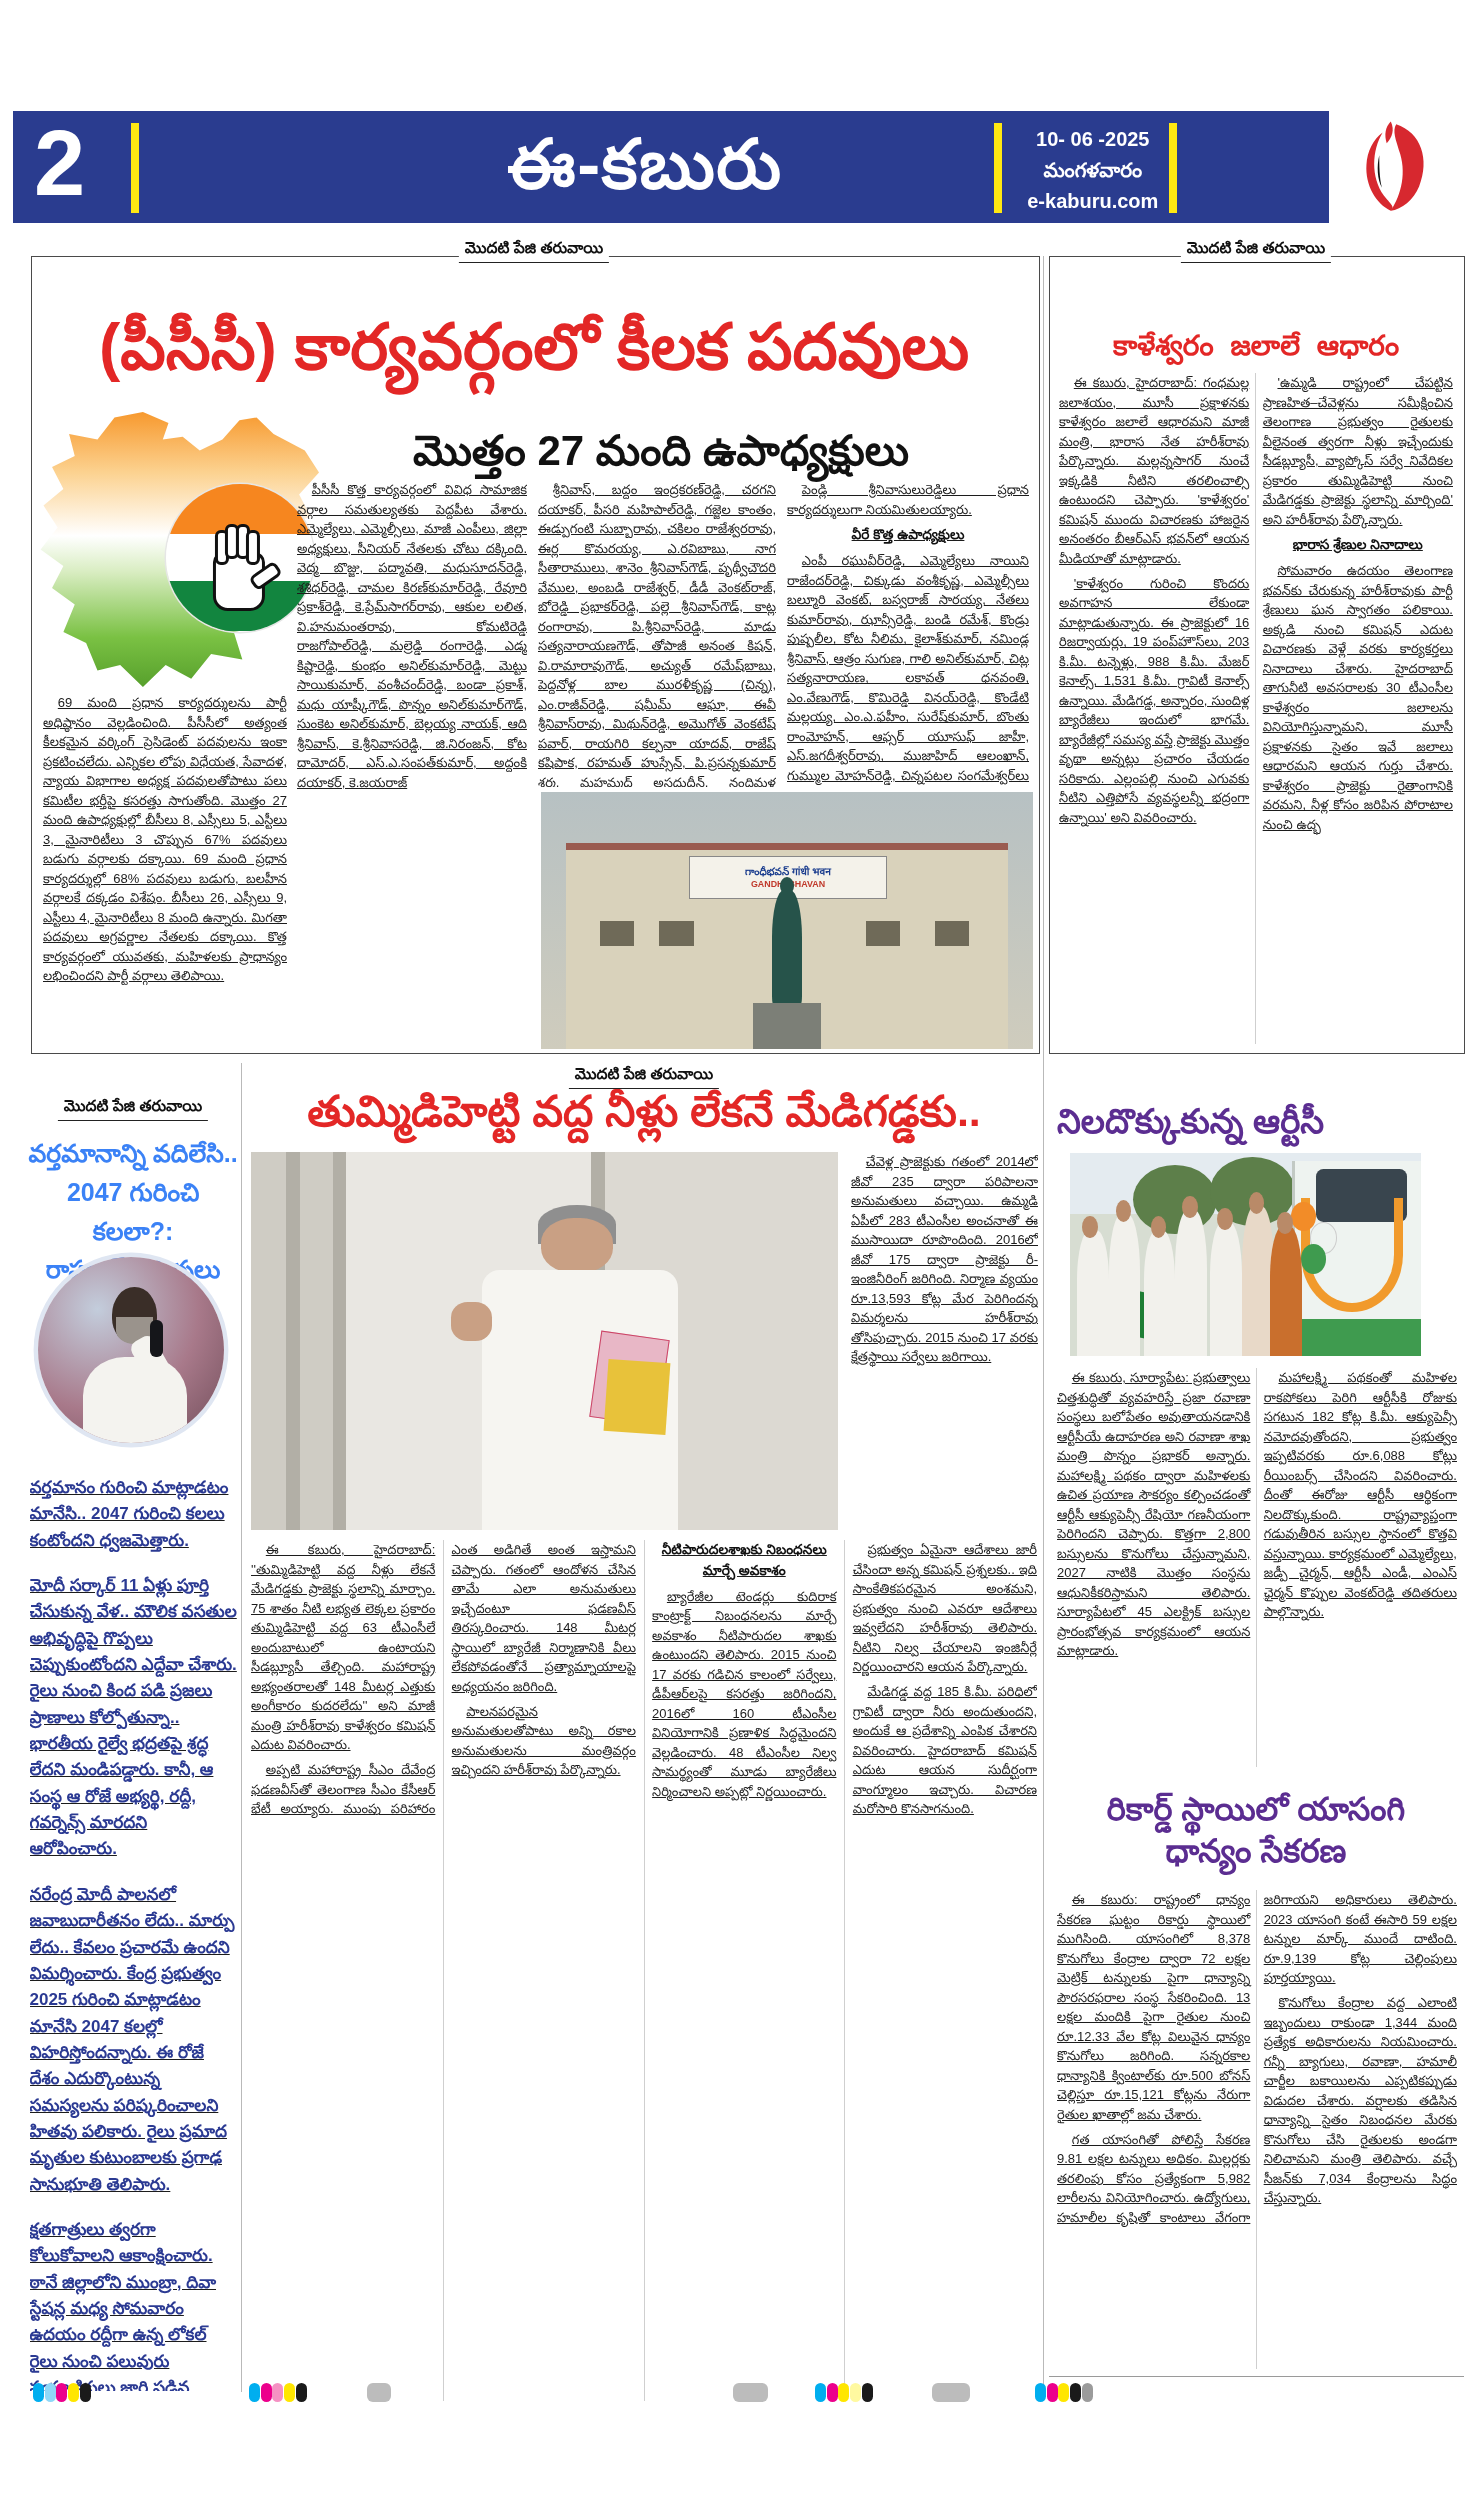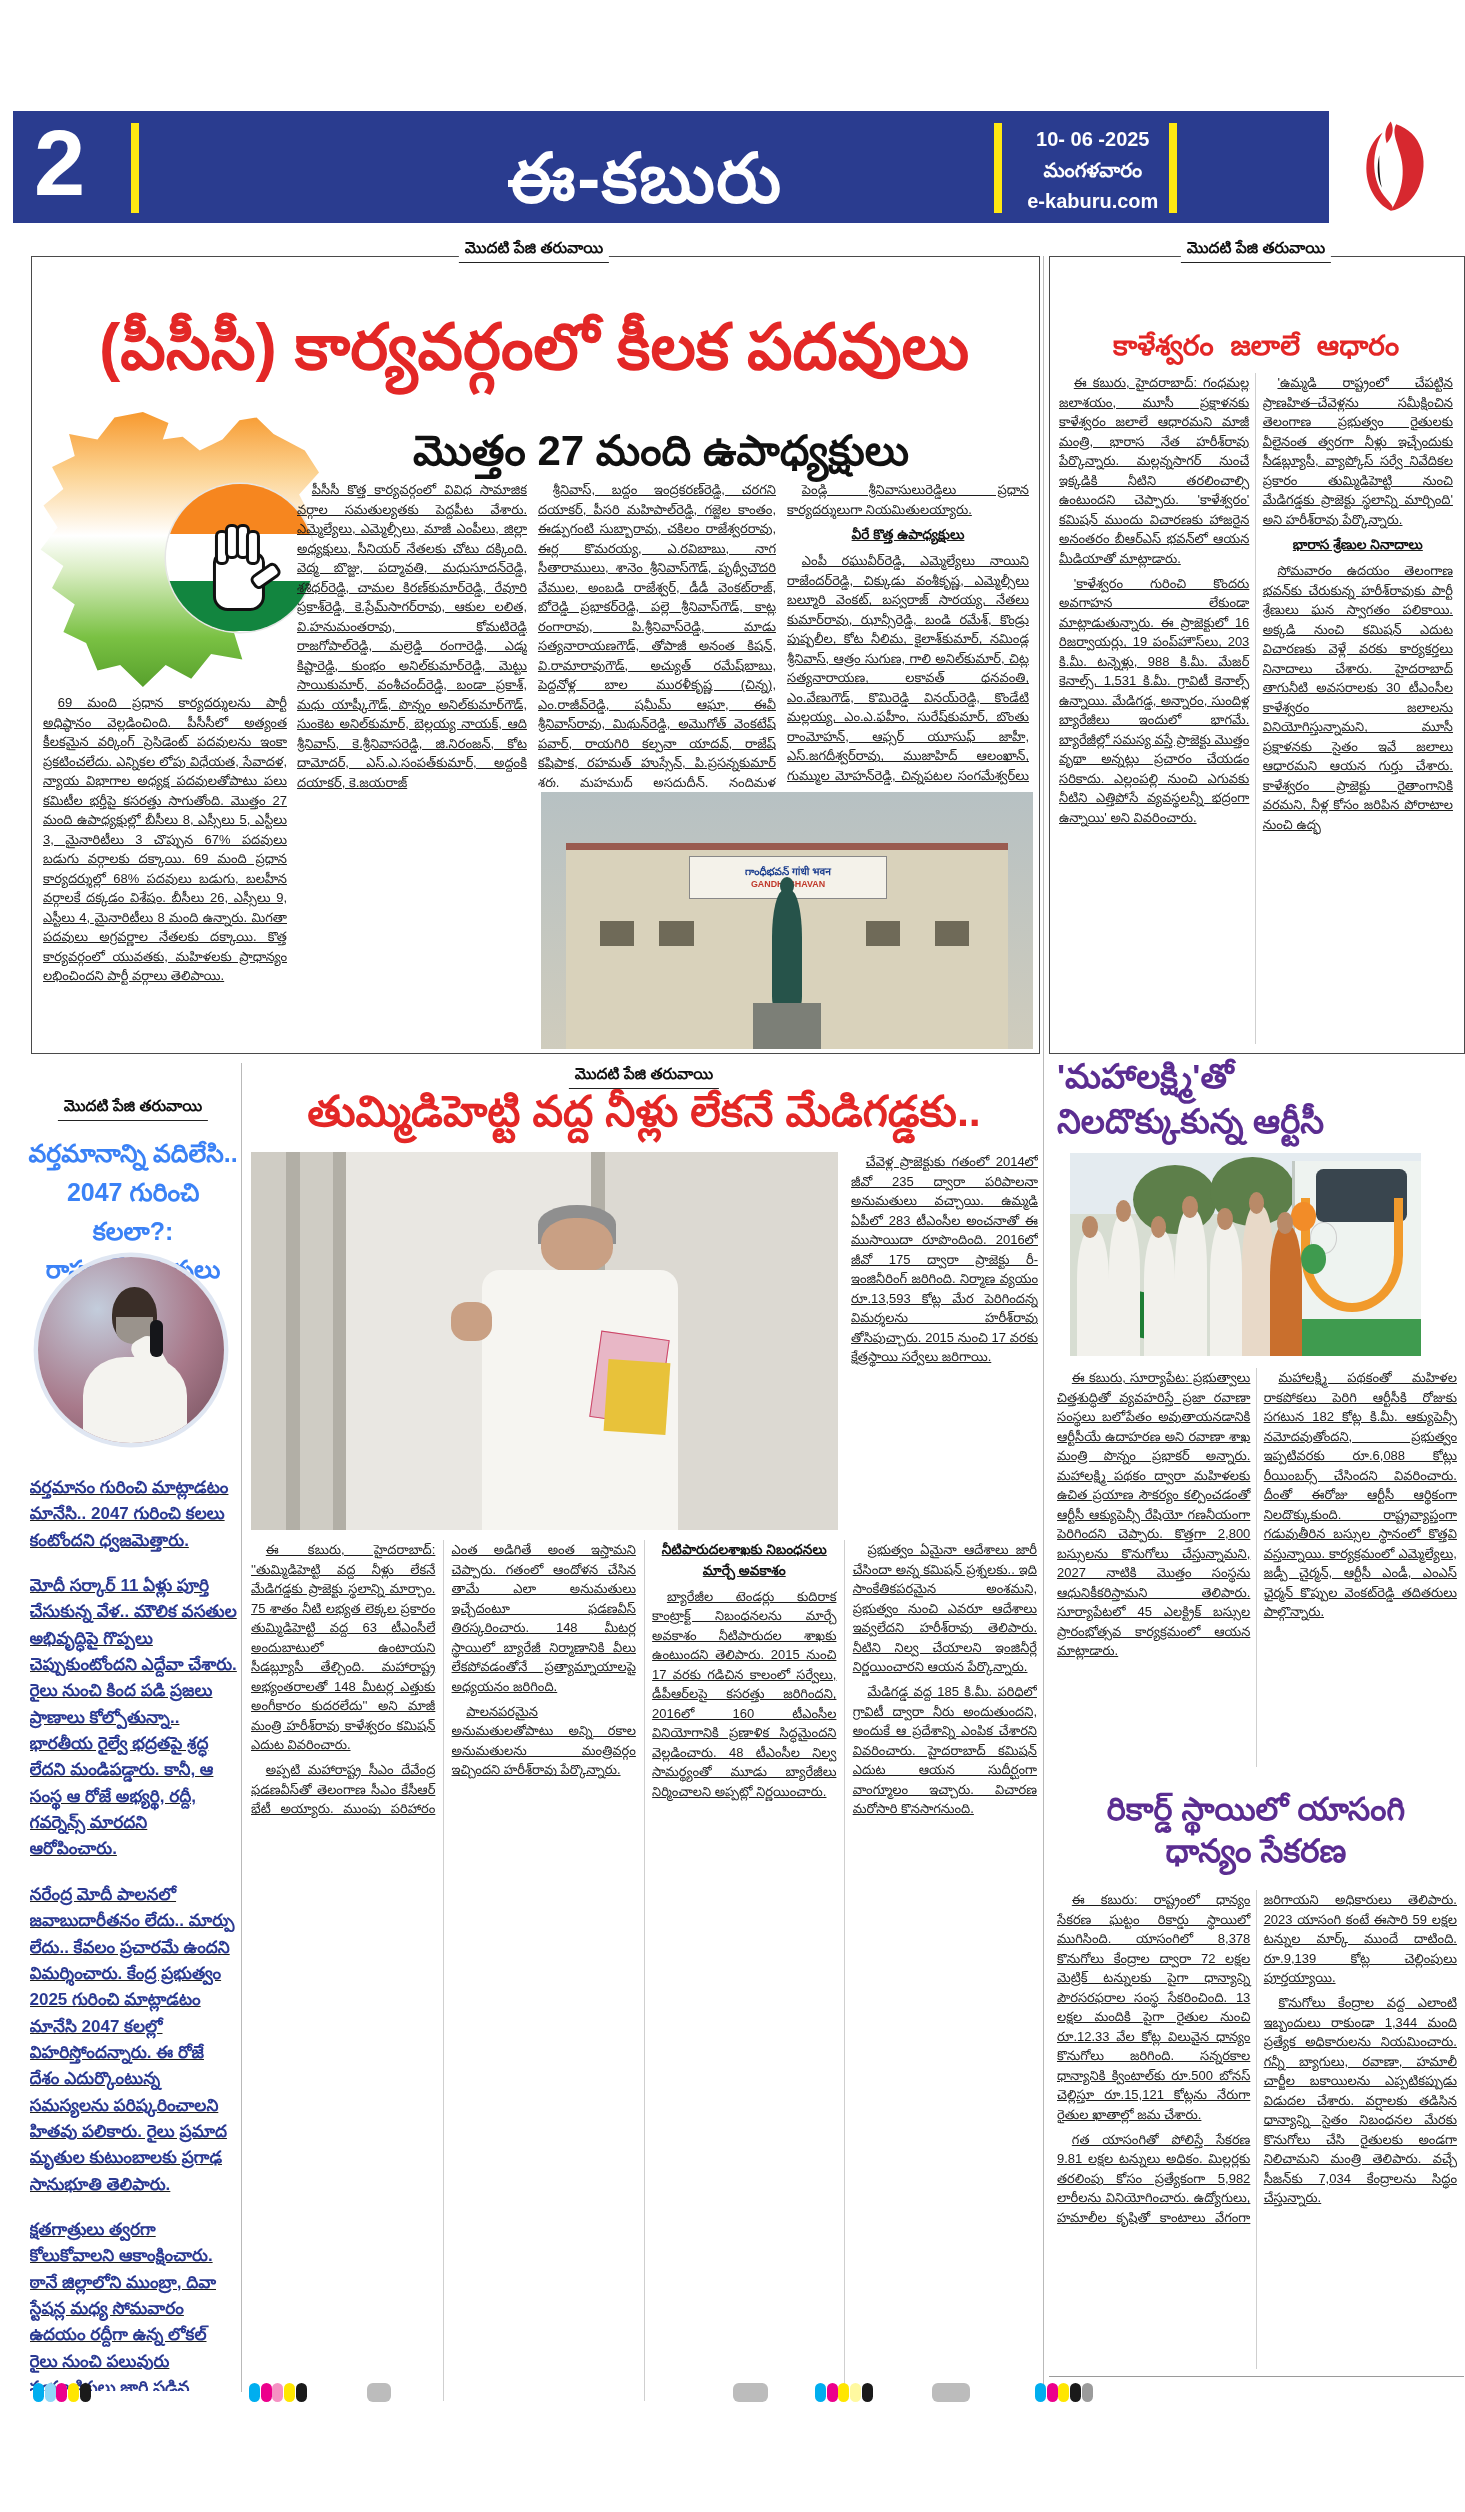--- a/index.html
+++ b/index.html
@@ -4,21 +4,21 @@
 <style>
   html,body{margin:0;padding:0;background:#e9e9e9;}
   #page{position:relative;width:1466px;height:2512px;background:#fff;overflow:hidden;
         font-family:"Liberation Sans","DejaVu Sans",sans-serif;color:#1c1c1c;}
   .abs{position:absolute;}
   
   #header{left:13.3px;top:111px;width:1316px;height:112px;background:#2a3c8f;}
   #logoArea{left:1329px;top:111px;width:137px;height:112px;background:#fff;display:flex;align-items:center;justify-content:center;}
   .pageNum{left:20.7px;top:1.5px;font-size:92px;font-weight:bold;color:#fff;line-height:1.1;}
   .ybar{background:#ffe812;width:7.4px;}
-  #mast{left:266px;top:28px;width:731px;text-align:center;font-size:69px;font-weight:bold;color:#fff;white-space:nowrap;letter-spacing:1.5px;}
+  #mast{left:266px;top:14px;width:731px;text-align:center;font-size:69px;font-weight:bold;color:#fff;white-space:nowrap;letter-spacing:1.5px;}
   #dateBlock{left:1013px;top:13.3px;width:133px;text-align:center;color:#fff;font-weight:bold;font-size:20px;line-height:1.55;}
   
   .contLabel{position:absolute;transform:translateX(-50%);font-size:15.5px;font-weight:bold;color:#111;
              border-bottom:1.5px solid #222;padding:0 5.9px 2.2px;background:#fff;white-space:nowrap;z-index:5;}
   .nbox{position:absolute;border:1.5px solid #4a4a4a;}
   .hl{position:absolute;font-weight:bold;white-space:nowrap;text-align:center;}
   .red{color:#e32726;} .purple{color:#5b2d91;} .navy{color:#3b82f6;}
   .body{position:absolute;overflow:hidden;text-align:justify;font-size:13px;line-height:1.5;color:#1c1c1c;text-decoration:underline;}
   .body p{margin:0 0 5.9px;text-indent:14.8px;}
   .body p.subhd{text-indent:0;text-align:center;font-weight:bold;font-size:13.7px;margin:3px 0 5.9px;color:#111;}
@@ -217,21 +217,20 @@
   <div class="body cols4" style="left:251px;top:1540px;width:786px;height:861px;">
       <p>ఈ కబురు, హైదరాబాద్: ''తుమ్మిడిహెట్టి వద్ద నీళ్లు లేకనే మేడిగడ్డకు ప్రాజెక్టు స్థలాన్ని మార్చాం. 75 శాతం నీటి లభ్యత లెక్కల ప్రకారం తుమ్మిడిహెట్టి వద్ద 63 టీఎంసీలే అందుబాటులో ఉంటాయని సీడబ్ల్యూసీ తేల్చింది. మహారాష్ట్ర అభ్యంతరాలతో 148 మీటర్ల ఎత్తుకు అంగీకారం కుదరలేదు'' అని మాజీ మంత్రి హరీశ్‌రావు కాళేశ్వరం కమిషన్ ఎదుట వివరించారు.</p>
       <p>అప్పటి మహారాష్ట్ర సీఎం దేవేంద్ర ఫడణవీస్‌తో తెలంగాణ సీఎం కేసీఆర్ భేటీ అయ్యారు. ముంపు పరిహారం ఎంత అడిగితే అంత ఇస్తామని చెప్పారు. గతంలో ఆందోళన చేసిన తామే ఎలా అనుమతులు ఇచ్చేదంటూ ఫడణవీస్ తిరస్కరించారు. 148 మీటర్ల స్థాయిలో బ్యారేజీ నిర్మాణానికి వీలు లేకపోవడంతోనే ప్రత్యామ్నాయాలపై అధ్యయనం జరిగింది.</p>
       <p>పాలనపరమైన అనుమతులతోపాటు అన్ని రకాల అనుమతులను మంత్రివర్గం ఇచ్చిందని హరీశ్‌రావు పేర్కొన్నారు.</p>
       <p class="subhd">నీటిపారుదలశాఖకు నిబంధనలు మార్చే అవకాశం</p>
       <p>బ్యారేజీల టెండర్లు కుదిరాక కాంట్రాక్ట్ నిబంధనలను మార్చే అవకాశం నీటిపారుదల శాఖకు ఉంటుందని తెలిపారు. 2015 నుంచి 17 వరకు గడిచిన కాలంలో సర్వేలు, డీపీఆర్‌లపై కసరత్తు జరిగిందని, 2016లో 160 టీఎంసీల వినియోగానికి ప్రణాళిక సిద్ధమైందని వెల్లడించారు. 48 టీఎంసీల నిల్వ సామర్థ్యంతో మూడు బ్యారేజీలు నిర్మించాలని అప్పట్లో నిర్ణయించారు.</p>
       <p>ప్రభుత్వం ఏమైనా ఆదేశాలు జారీ చేసిందా అన్న కమిషన్ ప్రశ్నలకు.. ఇది సాంకేతికపరమైన అంశమని, ప్రభుత్వం నుంచి ఎవరూ ఆదేశాలు ఇవ్వలేదని హరీశ్‌రావు తెలిపారు. నీటిని నిల్వ చేయాలని ఇంజినీర్లే నిర్ణయించారని ఆయన పేర్కొన్నారు.</p>
       <p>మేడిగడ్డ వద్ద 185 కి.మీ. పరిధిలో గ్రావిటీ ద్వారా నీరు అందుతుందని, అందుకే ఆ ప్రదేశాన్ని ఎంపిక చేశారని వివరించారు. హైదరాబాద్ కమిషన్ ఎదుట ఆయన సుదీర్ఘంగా వాంగ్మూలం ఇచ్చారు. విచారణ మరోసారి కొనసాగనుంది.</p>
     </div>
 
-  <div class="hl purple" style="left:1057px;top:1057px;width:402px;font-size:34px;text-align:left;">'మహాలక్ష్మి'తో</div>
   <div class="hl purple" style="left:1057px;top:1102px;width:402px;font-size:34px;text-align:left;">నిలదొక్కుకున్న ఆర్టీసీ</div>
 
   <div class="photo" id="phBus" style="left:1070px;top:1153px;width:351px;height:203px;">
     <div class="tree" style="left:18%;"></div>
     <div class="tree" style="left:40%;top:2%;"></div>
     <div class="bus"></div>
     <div class="shield"></div>
     <div class="busgreen"></div>
     <div class="garl"></div>
     <div class="bal" style="right:30%;top:24%;background:#f28c28;"></div>

